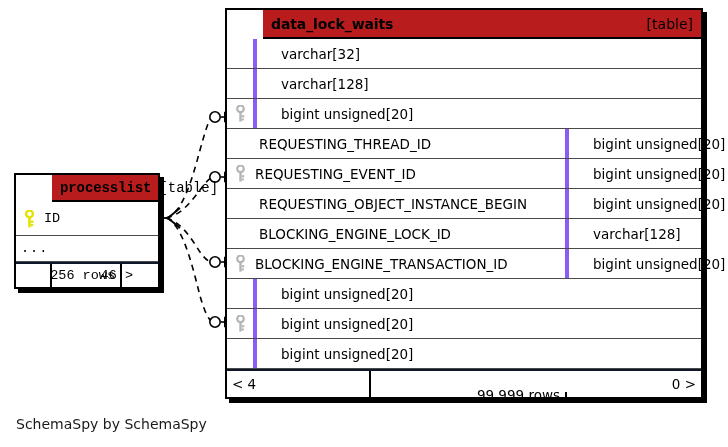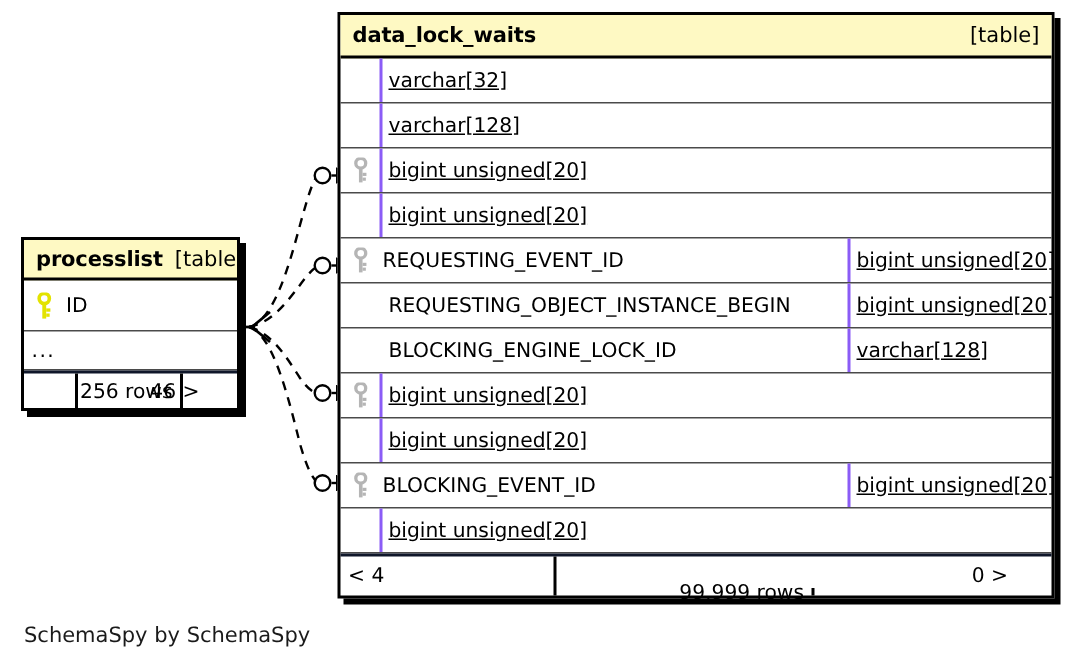--- a/index.html
+++ b/index.html
@@ -14,28 +14,29 @@
 
   
   .entity {
     position: absolute;
     background: #ffffff;
     border: 2px solid #000000;
     box-shadow: 4px 4px 0 0 #000000;
     z-index: 5;
   }
   .ent-header {
-    background: #fef9c3;
+    background: #b91c1c;
     border-bottom: 2px solid #000000;
     display: flex;
     align-items: center;
     justify-content: space-between;
     padding: 0 8px;
     height: 29px;
     white-space: nowrap;
+    margin-left: 36px;
   }
   .ent-title {
     font-weight: bold;
     font-size: 14px;
     color: #000;
     letter-spacing: -0.1px;
   }
   .ent-tag {
     font-size: 14px;
     color: #000;
@@ -55,26 +56,25 @@
     padding-left: 6px;
     font-size: 13.5px;
     color: #000;
     white-space: nowrap;
     overflow: hidden;
   }
   .col-type {
     flex: 0 0 auto;
     display: flex;
     align-items: center;
-    padding-left: 4px;
+    padding-left: 24px;
     font-size: 13.5px;
     color: #000;
-    border-left: 2px solid #8b5cf6;
+    border-left: 4px solid #8b5cf6;
     white-space: nowrap;
-    text-decoration: underline;
   }
   .keyslot {
     flex: 0 0 26px;
     display: flex;
     align-items: center;
     justify-content: center;
   }
   .keyslot svg { display: block; }
   .col-label { padding-left: 2px; }
 
@@ -94,24 +94,24 @@
     white-space: nowrap;
   }
   .foot-cell:last-child { border-right: none; }
   .foot-left   { justify-content: flex-start; }
   .foot-right  { justify-content: flex-end; }
 
   
   #tbl-lockwaits { left: 225px; top: 8px; width: 478px; }
   #tbl-lockwaits .col-type { width: 136px; }
   #tbl-lockwaits .foot-a { width: 144px; }
-  #tbl-lockwaits .foot-b { width: 172px; margin-top: 21px; }
+  #tbl-lockwaits .foot-b { width: 196px; margin-top: 21px; }
   #tbl-lockwaits .foot-c { width: 134px; }
 
-  #tbl-processlist { left: 14px; top: 158px; width: 146px; }
+  #tbl-processlist { left: 14px; top: 173px; width: 146px; font-family: Liberation Mono, monospace; }
   #tbl-processlist .ent-header { height: 27px; }
   #tbl-processlist .ent-row { height: 34px; }
   #tbl-processlist .row-ellipsis { height: 26px; }
   #tbl-processlist .ent-footer { height: 25px; }
   #tbl-processlist .foot-a { width: 36px; }
   #tbl-processlist .foot-b { width: 70px; }
   #tbl-processlist .foot-c { width: 16px; }
   #tbl-processlist .ellipsis-text {
     font-size: 13.5px; padding-left: 5px; display:flex; align-items:center; letter-spacing:1px;
   }
@@ -198,20 +198,21 @@
           <rect x="4.3" y="6.4" width="2.4" height="10.2" fill="#b5b5b5"></rect>
           <rect x="6.7" y="10.2" width="2.6" height="2.1" fill="#b5b5b5"></rect>
           <rect x="6.7" y="13.4" width="2.2" height="2.1" fill="#b5b5b5"></rect>
         </svg>
       </span>
       <span class="col-type">bigint unsigned[20]</span>
     </div>
 
     <div class="ent-row">
       <span class="keyslot"></span>
+      <span class="col-name">REQUESTING_THREAD_ID</span>
       <span class="col-type">bigint unsigned[20]</span>
     </div>
 
     <div class="ent-row">
       <span class="keyslot">
         <svg width="11" height="17" viewBox="0 0 11 17" aria-hidden="true">
           <circle cx="5.5" cy="3.8" r="3.3" fill="none" stroke="#b5b5b5" stroke-width="2.2"></circle>
           <rect x="4.3" y="6.4" width="2.4" height="10.2" fill="#b5b5b5"></rect>
           <rect x="6.7" y="10.2" width="2.6" height="2.1" fill="#b5b5b5"></rect>
           <rect x="6.7" y="13.4" width="2.2" height="2.1" fill="#b5b5b5"></rect>
@@ -235,38 +236,38 @@
 
     <div class="ent-row">
       <span class="keyslot">
         <svg width="11" height="17" viewBox="0 0 11 17" aria-hidden="true">
           <circle cx="5.5" cy="3.8" r="3.3" fill="none" stroke="#b5b5b5" stroke-width="2.2"></circle>
           <rect x="4.3" y="6.4" width="2.4" height="10.2" fill="#b5b5b5"></rect>
           <rect x="6.7" y="10.2" width="2.6" height="2.1" fill="#b5b5b5"></rect>
           <rect x="6.7" y="13.4" width="2.2" height="2.1" fill="#b5b5b5"></rect>
         </svg>
       </span>
+      <span class="col-name col-label">BLOCKING_ENGINE_TRANSACTION_ID</span>
       <span class="col-type">bigint unsigned[20]</span>
     </div>
 
     <div class="ent-row">
       <span class="keyslot"></span>
       <span class="col-type">bigint unsigned[20]</span>
     </div>
 
     <div class="ent-row">
       <span class="keyslot">
         <svg width="11" height="17" viewBox="0 0 11 17" aria-hidden="true">
           <circle cx="5.5" cy="3.8" r="3.3" fill="none" stroke="#b5b5b5" stroke-width="2.2"></circle>
           <rect x="4.3" y="6.4" width="2.4" height="10.2" fill="#b5b5b5"></rect>
           <rect x="6.7" y="10.2" width="2.6" height="2.1" fill="#b5b5b5"></rect>
           <rect x="6.7" y="13.4" width="2.2" height="2.1" fill="#b5b5b5"></rect>
         </svg>
       </span>
-      <span class="col-name col-label">BLOCKING_EVENT_ID</span>
       <span class="col-type">bigint unsigned[20]</span>
     </div>
 
     <div class="ent-row">
       <span class="keyslot"></span>
       <span class="col-type">bigint unsigned[20]</span>
     </div>
 
     <div class="ent-footer">
       <span class="foot-cell foot-a foot-left">&lt; 4</span>

